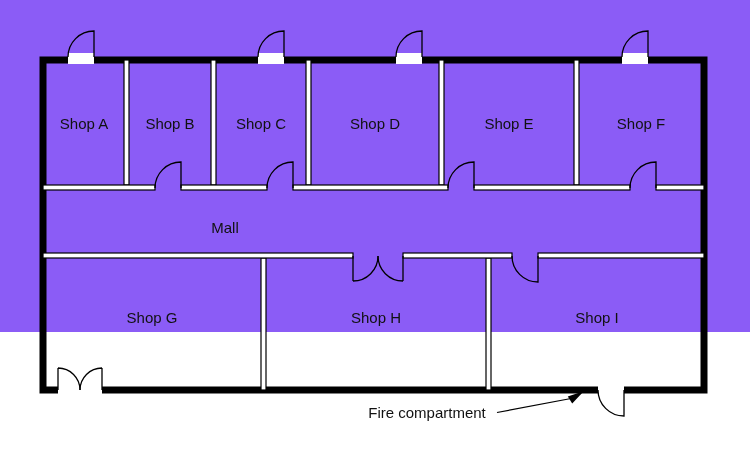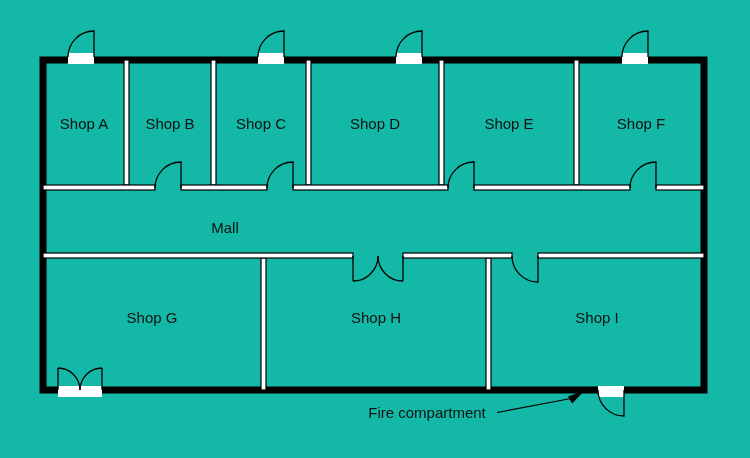--- a/index.html
+++ b/index.html
@@ -7,22 +7,22 @@
     padding: 0;
     background: #ffffff;
     width: 750px;
     height: 458px;
     overflow: hidden;
     font-family: "Liberation Sans", sans-serif;
   }
   .canvas {
     position: relative;
     width: 750px;
-    height: 458px;
-    background: #14b8a6;
+    height: 332px;
+    background: #8b5cf6;
   }
   svg { display: block; }
   .outer-wall {
     fill: none;
     stroke: #000000;
     stroke-width: 7;
   }
   .opening {
     fill: #ffffff;
     stroke: none;

